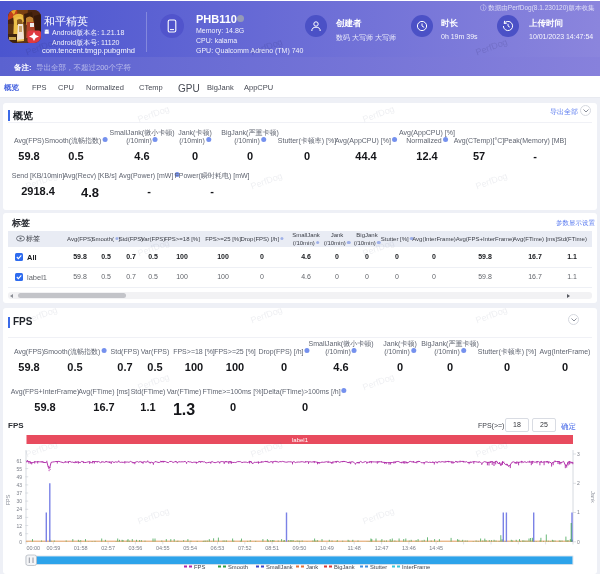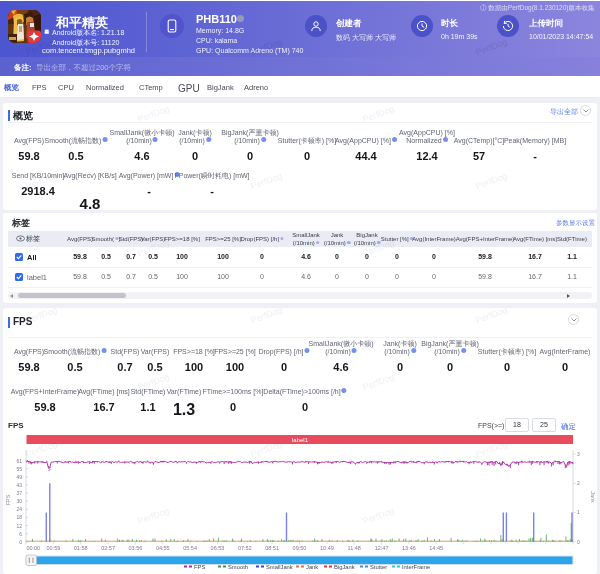--- a/index.html
+++ b/index.html
@@ -38,21 +38,21 @@
   <path d="M18 8 Q22 5 25 8 L26 14 L18 15 Z" fill="#c08030"></path>
   <path d="M19 12 L26 12 L28 27 L18 28 Z" fill="#b2452a"></path>
   <path d="M22 13 L26 13 L26 17 L22 17 Z" fill="#efefef"></path>
   <path d="M26 6 L33 4 L33 22 L27 24 Z" fill="#35180a"></path>
   <rect x="19.5" y="20.5" width="13.5" height="12.5" rx="2.5" fill="#e03a40"></rect>
   <path d="M26 22 L27.6 25 L31 26.5 L27.6 28 L26 31 L24.4 28 L21 26.5 L24.4 25 Z" fill="#fff"></path>
   <path d="M0 24 H9 V33 H0 Z" fill="#3f230e"></path>
   <rect x="1" y="27" width="7" height="3" fill="#d8b050" opacity="0.9"></rect>
  </g>
 </svg>
-<div class="abs" style="left:56px;top:14px;color:#fff;font-weight:bold;font-size:13px">和平精英</div>
+<div class="abs" style="left:44px;top:14px;color:#fff;font-weight:normal;font-size:11px">和平精英</div>
 <svg class="abs" style="left:44px;top:28.5px" width="5.5" height="5.5" viewBox="0 0 12 12">
     <path d="M2 5 Q2 1.5 6 1.5 Q10 1.5 10 5 Z M2 5.8 L10 5.8 L10 10 L2 10 Z M3.5 2.5 L2.5 1 M8.5 2.5 L9.5 1" stroke="#fff" stroke-width="1.2" fill="#fff"></path>
   </svg>
 <div class="abs" style="left:52px;top:28px;color:rgba(255,255,255,0.92);font-size:7px">Android版本名: 1.21.18</div>
 <div class="abs" style="left:52px;top:37.5px;color:rgba(255,255,255,0.92);font-size:7px">Android版本号: 11120</div>
 <div class="abs" style="left:42px;top:46px;color:rgba(255,255,255,0.95);font-size:7.5px">com.tencent.tmgp.pubgmhd</div>
 <div class="abs" style="left:146px;top:12px;width:1px;height:40px;background:rgba(255,255,255,0.25)"></div>
 
 <div class="abs" style="left:160px;top:14px;width:24px;height:24px;border-radius:50%;background:#5154cc"></div>
 <svg class="abs" style="left:166px;top:19px" width="12" height="14" viewBox="0 0 12 14">
@@ -95,21 +95,21 @@
 <div class="abs" style="left:36px;top:62.5px;color:rgba(255,255,255,0.55);font-size:7.5px">导出全部，不超过200个字符</div>
 
 <div class="abs" style="left:0;top:76px;width:600px;height:22px;background:#fff;border-bottom:1px solid #e8eaf0"></div>
 <div class="abs" style="left:4px;top:83px;font-size:7.5px;color:#4a66e0;font-weight:bold">概览</div>
 <div class="abs" style="left:32px;top:83px;font-size:7.5px;color:#474a54">FPS</div>
 <div class="abs" style="left:58px;top:83px;font-size:7.5px;color:#474a54">CPU</div>
 <div class="abs" style="left:86px;top:83px;font-size:7.5px;color:#474a54">Normalized</div>
 <div class="abs" style="left:139px;top:83px;font-size:7.5px;color:#474a54">CTemp</div>
 <div class="abs" style="left:178px;top:83px;font-size:10px;color:#474a54">GPU</div>
 <div class="abs" style="left:207px;top:83px;font-size:7.5px;color:#474a54">BigJank</div>
-<div class="abs" style="left:244px;top:83px;font-size:7.5px;color:#474a54">Adreno</div>
+<div class="abs" style="left:244px;top:83px;font-size:7.5px;color:#474a54">AppCPU</div>
 
 <div class="abs" style="left:3px;top:103px;width:594px;height:107px;background:#fff;border-radius:3px"></div>
 <div class="abs" style="left:7.5px;top:110px;width:2.5px;height:11px;background:#3b6ae8"></div>
 <div class="abs" style="left:8px;top:122px;width:584px;height:1px;background:#f0f1f6"></div>
 <div class="abs" style="left:13px;top:109px;font-size:10px;font-weight:bold;color:#1f2329">概览</div>
 <div class="abs" style="left:550px;top:107px;font-size:7px;color:#5b7cf0">导出全部</div>
 <div class="abs" style="left:580px;top:105px;width:11px;height:11px;border-radius:50%;border:1px solid #d6d9e0;background:#fff"></div>
 <svg class="abs" style="left:583px;top:109px" width="6" height="4" viewBox="0 0 6 4">
     <path d="M0.5 0.5 L3 3 L5.5 0.5" stroke="#8a8f9a" stroke-width="1" fill="none"></path>
   </svg>
@@ -157,21 +157,21 @@
     <div>Peak(Memory) [MB]</div>
   </div>
 <div class="abs cc val" style="left:535px;top:150px;font-size:11px">-</div>
 <div class="abs cc lbl" style="left:38px;top:172px;font-size:7px">
     <div>Send [KB/10min]</div>
   </div>
 <div class="abs cc val" style="left:38px;top:185px;font-size:11px">2918.4</div>
 <div class="abs cc lbl" style="left:90px;top:172px;font-size:7px">
     <div>Avg(Recv) [KB/s]</div>
   </div>
-<div class="abs cc val" style="left:90px;top:195px;font-size:15px">4.8</div>
+<div class="abs cc val" style="left:90px;top:185px;font-size:13px">4.8</div>
 <div class="abs cc lbl" style="left:149px;top:172px;font-size:7px">
     <div>Avg(Power) [mW]<span class="q"></span></div>
   </div>
 <div class="abs cc val" style="left:149px;top:185px;font-size:11px">-</div>
 <div class="abs cc lbl" style="left:212px;top:172px;font-size:7px">
     <div>FPower(瞬时耗电) [mW]</div>
   </div>
 <div class="abs cc val" style="left:212px;top:185px;font-size:11px">-</div>
 
 <div class="abs" style="left:3px;top:213px;width:594px;height:90px;background:#fff;border-radius:3px"></div>

